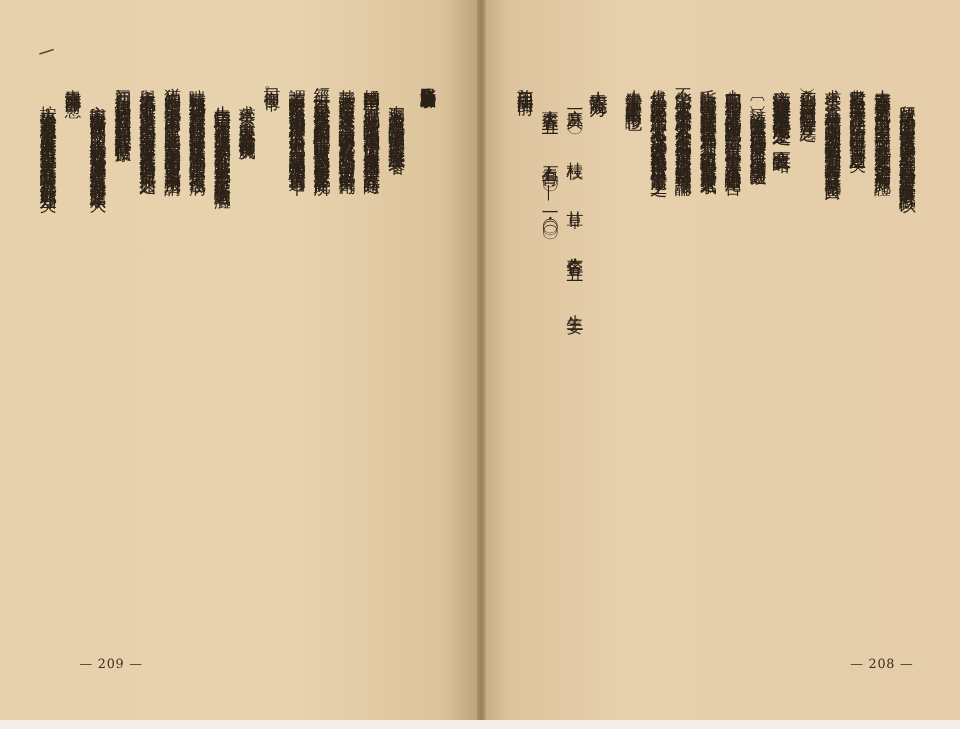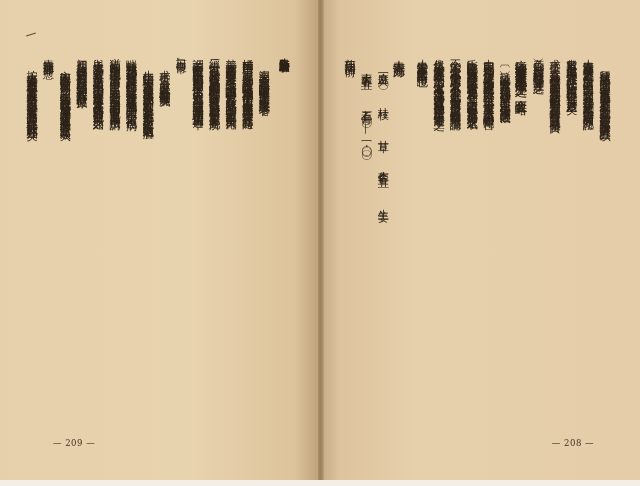--- a/index.html
+++ b/index.html
@@ -65,21 +65,21 @@
   .formula-row span { display: inline-block; }
   .page-number {
     position: absolute;
     top: 438px;
     font-family: "DejaVu Serif", "Liberation Serif", serif;
     font-size: 8.5px;
     color: #3a2e22;
     letter-spacing: 0.5px;
   }
   .pn-left { left: 53px; }
-  .pn-right { left: 576px; left: auto; right: 46px; text-align: right; }
+  .pn-right { left: 576px; left: auto; right: 31px; text-align: right; }
   .gutter-shadow {
     position: absolute;
     top: 0;
     left: 318px;
     width: 6px;
     height: 480px;
     background: linear-gradient(to right, #a88d66, #8d7350 50%, #b89e77);
     opacity: 0.8;
   }
   .bottom-edge {

